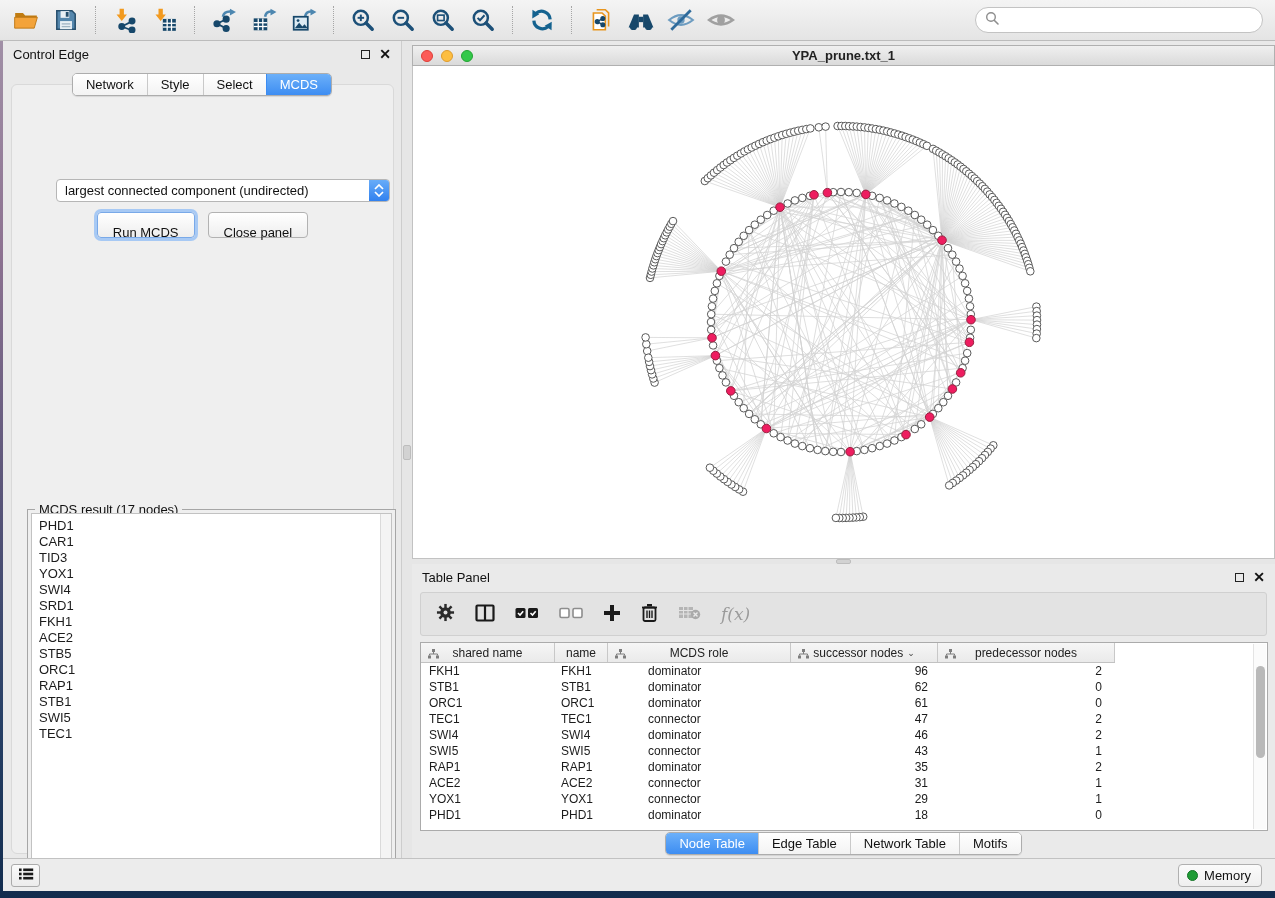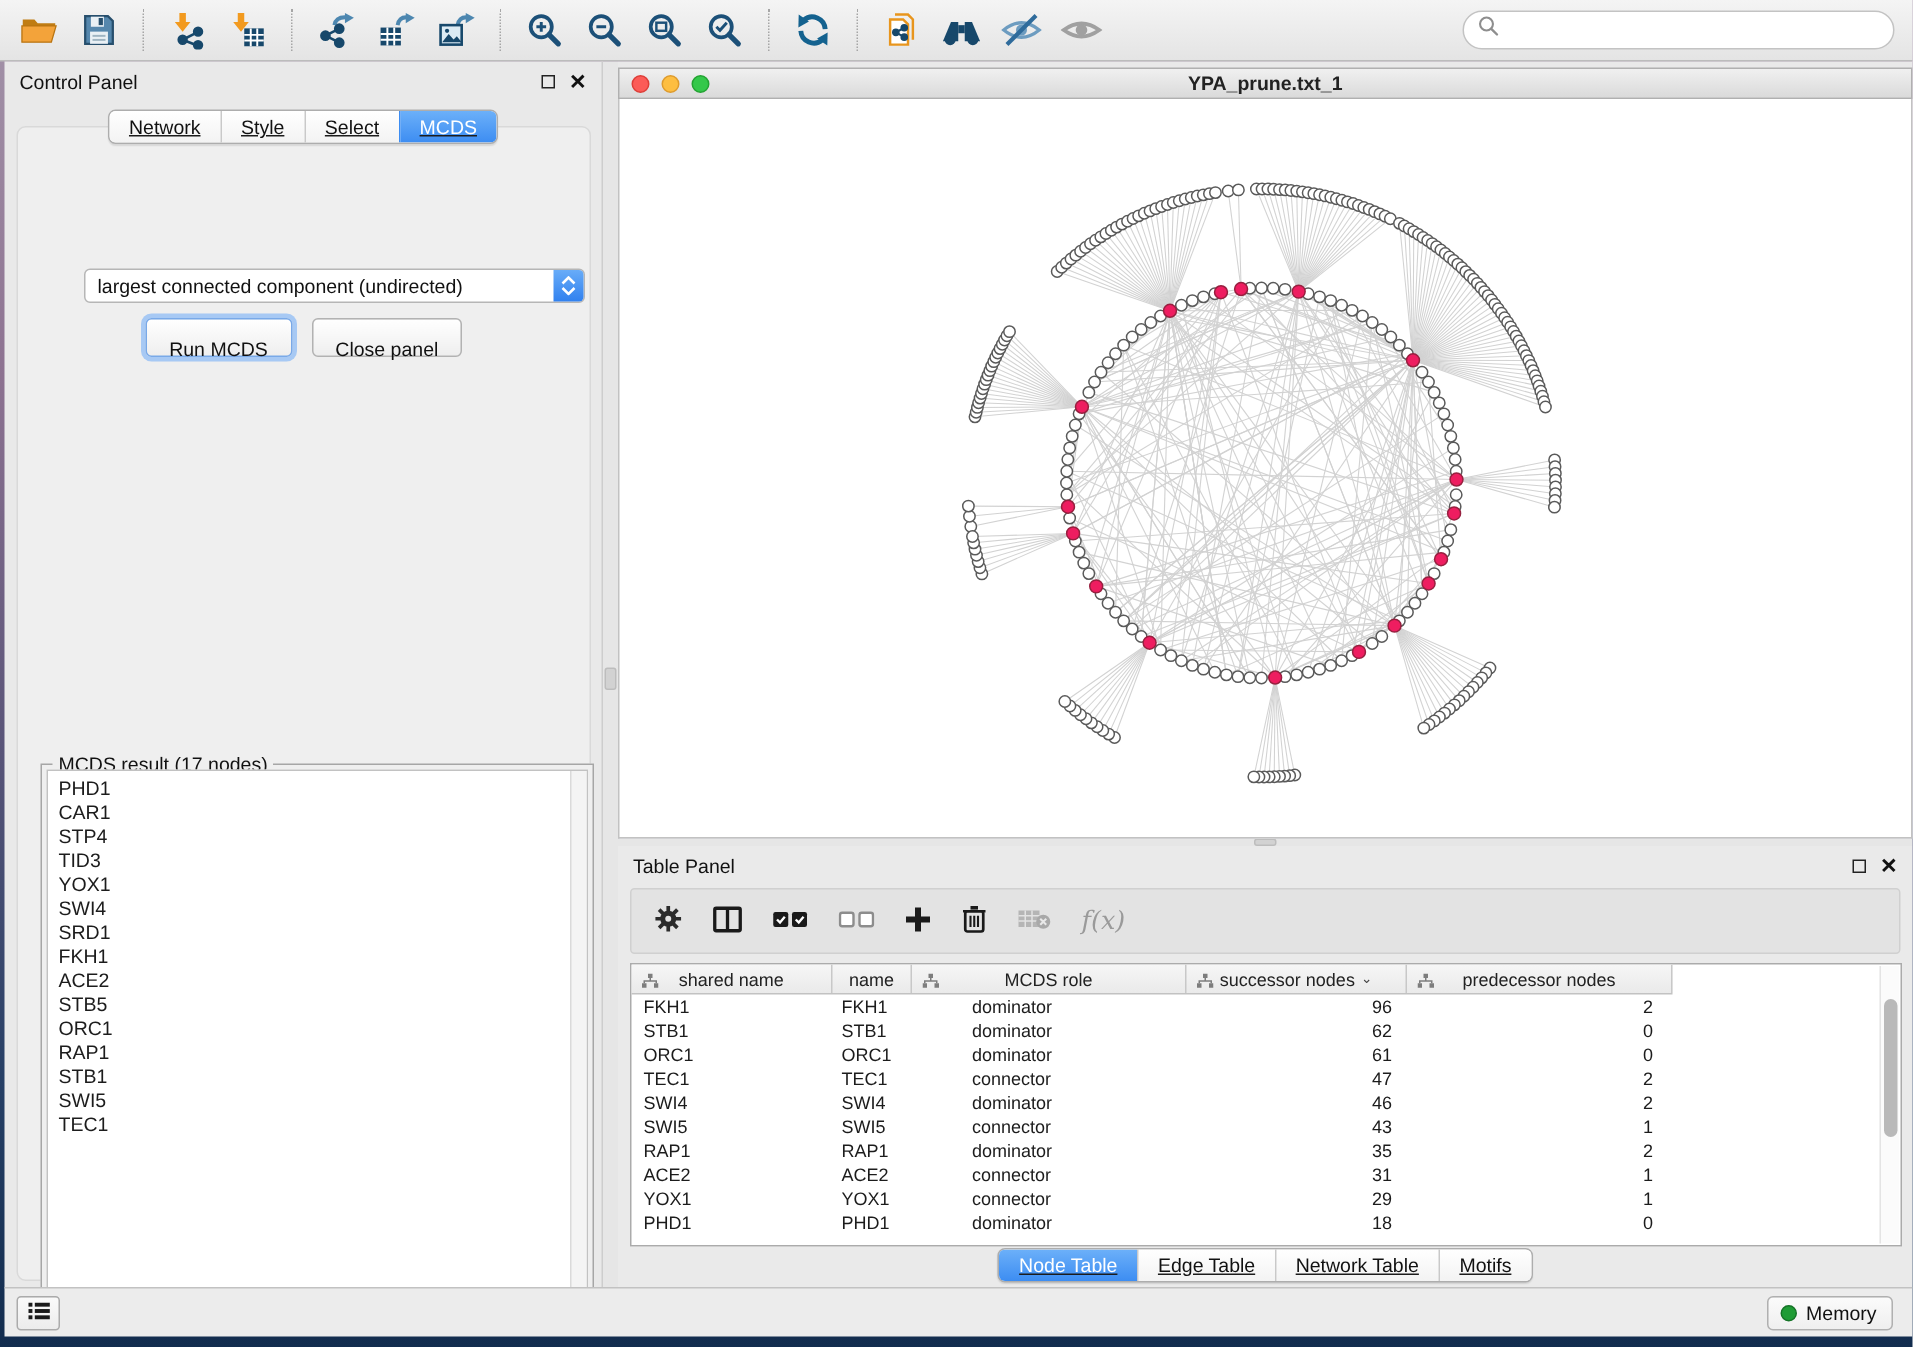--- a/index.html
+++ b/index.html
@@ -30,21 +30,21 @@
   .searchbox input { border:none; outline:none; flex:1; font-size:13px; background:transparent; margin-left:6px; }
 
   
   .panel-titlebar { height:26px; display:flex; align-items:center; padding:0 10px; font-size:13px; color:#111; }
   .pt-icons { margin-left:auto; display:flex; align-items:center; gap:9px; }
   .float-ico { width:9px; height:9px; border:1.5px solid #222; display:inline-block; background:transparent; }
   .close-ico { font-size:14px; font-weight:bold; color:#111; line-height:9px; }
   .iconbtn { border:none; background:transparent; padding:0; display:flex; align-items:center; }
 
   
-  .seg { display:flex; border:1px solid #adadad; border-radius:5px; background:#fff; overflow:hidden; box-shadow:0 1px 1px rgba(0,0,0,.10);text-decoration:underline; }
+  .seg { display:flex; border:1px solid #adadad; border-radius:5px; background:#fff; overflow:hidden; box-shadow:0 1px 1px rgba(0,0,0,.10); }
   .seg-item { padding:3px 13px; font-size:13px; background:linear-gradient(#ffffff,#f3f3f3); border-left:1px solid #c9c9c9; color:#111; white-space:nowrap; }
   .seg-item:first-child { border-left:none; }
   .seg-item.selected { background:linear-gradient(#6cb0f9,#3d8df2); color:#fff; border-left-color:#3d8df2; }
 
   
   .control-panel { position:absolute; left:3px; top:41px; width:399px; height:817px; background:#e9e9e9; border-right:1px solid #cdcdcd; }
   .cp-tabs { position:absolute; left:0; right:0; top:32px; display:flex; justify-content:center; z-index:2; }
   .cp-body { position:absolute; left:8px; right:7px; top:43px; bottom:4px; background:#efefef; border:1px solid #d9d9d9; border-radius:6px; }
   .opt-label { position:absolute; top:72px; left:0; right:0; text-align:center; font-size:13px; color:#111; }
   .mac-select { position:absolute; left:44px; top:94px; width:334px; height:23px; background:#fff; border:1px solid #b6b6b6; border-radius:4px; display:flex; align-items:center; }
@@ -292,21 +292,21 @@
       <span><svg width="15" height="15" viewBox="0 0 15 15">
             <circle cx="6" cy="6" r="4.3" fill="none" stroke="#8e8e8e" stroke-width="1.4"></circle>
             <line x1="9.2" y1="9.2" x2="13" y2="13" stroke="#8e8e8e" stroke-width="1.6" stroke-linecap="round"></line>
           </svg></span>
       <input type="text" placeholder="" style="">
     </div>
   </div>
 
   <div class="control-panel">
     <div class="panel-titlebar">
-      <span>Control Panel</span>
+      <span>Control Edge</span>
       <span class="pt-icons">
         <button class="iconbtn">
             <span class="float-ico"></span>
           </button>
         <button class="iconbtn">
             <span class="close-ico">✕</span>
           </button>
       </span>
     </div>
     <div class="cp-tabs">
@@ -331,21 +331,20 @@
       </div>
       <div class="btn-row">
         <button class="mac-btn focused">Run MCDS</button>
         <button class="mac-btn">Close panel</button>
       </div>
       <div class="group-box">
         <span class="group-legend">MCDS result (17 nodes)</span>
         <div class="mcds-list">
             <div class="list-item">PHD1</div>
             <div class="list-item">CAR1</div>
-            <div class="list-item">STP4</div>
             <div class="list-item">TID3</div>
             <div class="list-item">YOX1</div>
             <div class="list-item">SWI4</div>
             <div class="list-item">SRD1</div>
             <div class="list-item">FKH1</div>
             <div class="list-item">ACE2</div>
             <div class="list-item">STB5</div>
             <div class="list-item">ORC1</div>
             <div class="list-item">RAP1</div>
             <div class="list-item">STB1</div>

